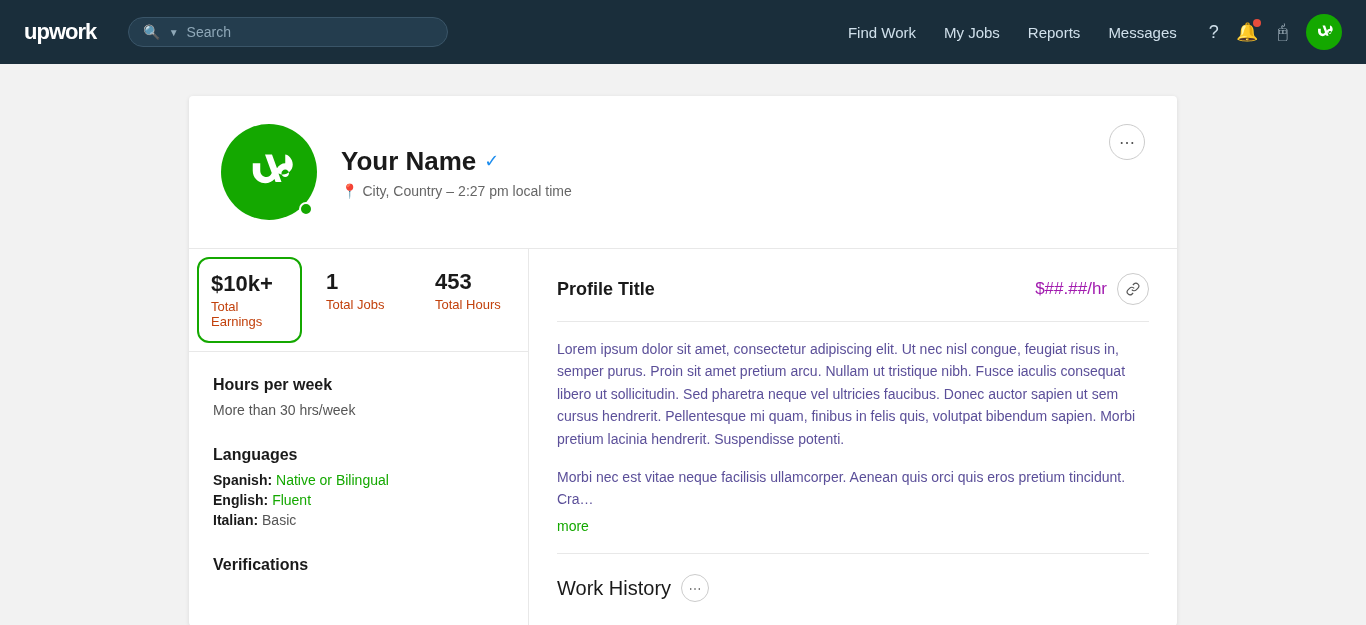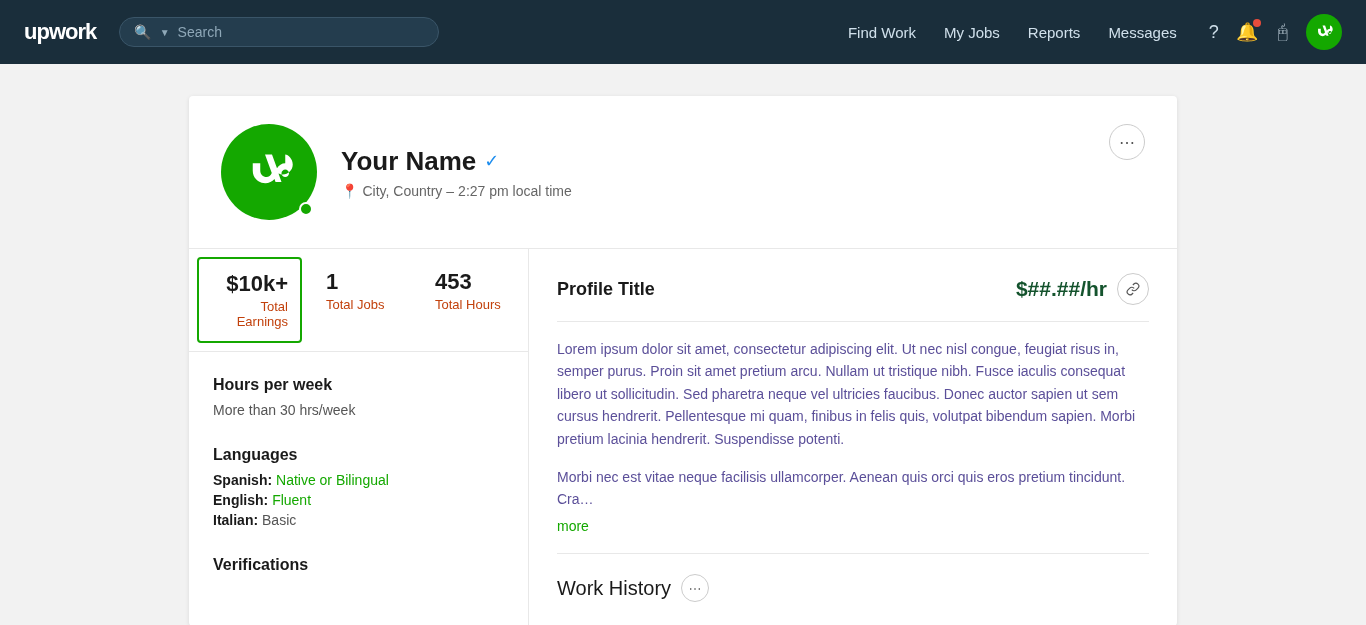--- a/index.html
+++ b/index.html
@@ -10,21 +10,21 @@
       background: #1a2e3b;
       height: 64px;
       display: flex;
       align-items: center;
       padding: 0 24px;
       gap: 16px;
     }
     .header-logo {
       display: flex;
       align-items: center;
-      margin-right: 7px;
+      margin-right: 16px;
     }
     .logo-text {
       color: #fff;
       font-size: 22px;
       font-weight: bold;
       letter-spacing: -1px;
     }
     .search-bar {
       display: flex;
       align-items: center;
@@ -189,24 +189,23 @@
       display: flex;
       border-bottom: 1px solid #e8e8e8;
     }
     .stat-item {
       flex: 1;
       padding: 20px 16px;
       text-align: left;
     }
     .stat-item.active {
       border: 2px solid #14a800;
-      border-radius: 4px;
+      border-radius: 12px;
       margin: 8px;
       padding: 12px;
-      text-align: right;
     }
     .stat-value {
       font-size: 22px;
       font-weight: 700;
       color: #1a1a1a;
     }
     .stat-label {
       font-size: 13px;
       color: #c2410c;
       margin-top: 2px;
@@ -253,23 +252,23 @@
       font-size: 18px;
       font-weight: 700;
       color: #1a1a1a;
     }
     .rate-row {
       display: flex;
       align-items: center;
       gap: 10px;
     }
     .rate-text {
-      font-size: 21px;
-      font-weight: 700;
-      color: #14532d;
+      font-size: 17px;
+      font-weight: 400;
+      color: #a21caf;
     }
     .link-icon-btn {
       width: 32px;
       height: 32px;
       border: 1px solid #ccc;
       border-radius: 50%;
       display: flex;
       align-items: center;
       justify-content: center;
       cursor: pointer;

